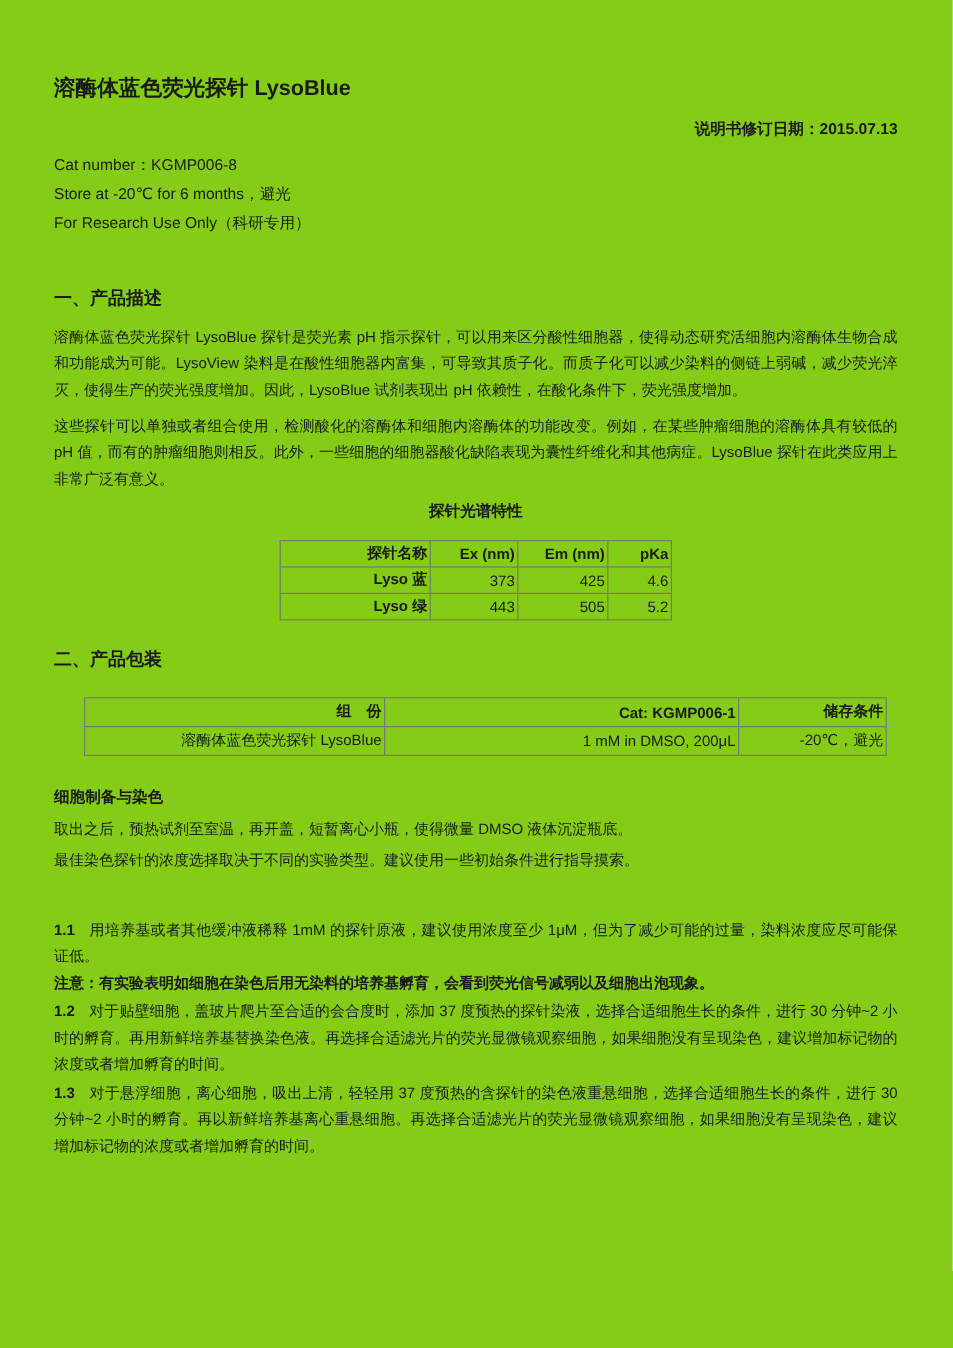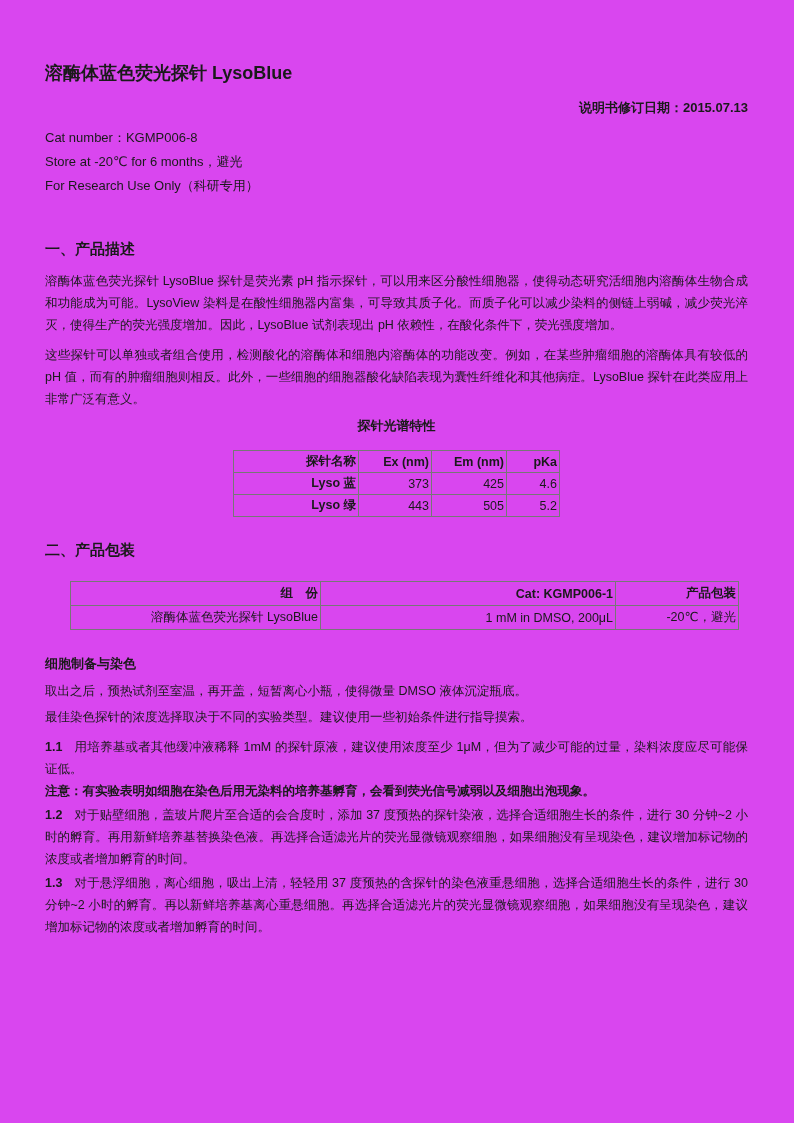--- a/index.html
+++ b/index.html
@@ -6,21 +6,21 @@
     margin: 0;
     padding: 0;
     background: #ffffff;
   }
   .page {
     position: relative;
     width: 794px;
     height: 1123px;
     box-sizing: border-box;
     padding: 52px 46px 0 45px;
-    background: #d946ef;
+    background: #84cc16;
     color: #1a1a1a;
     font-family: "Liberation Sans", "DejaVu Sans", sans-serif;
     overflow: hidden;
   }
   .doc-title {
     margin: 10px 0 0 0;
     font-size: 18px;
     line-height: 22px;
     font-weight: bold;
   }
@@ -100,21 +100,21 @@
     font-weight: bold;
   }
   .prep-1 { margin-top: 8px; }
   .prep-2 { margin-top: 4px; }
   .item-para {
     margin: 0;
     font-size: 12.5px;
     line-height: 22px;
     text-align: justify;
   }
-  .item-1 { margin-top: 8px; }
+  .item-1 { margin-top: 36px; }
   .item-2, .item-3 { margin-top: 2px; }
   .item-num {
     font-weight: bold;
     padding-right: 12px;
   }
   .note-para {
     margin: 0;
     font-size: 12.5px;
     line-height: 22px;
     font-weight: bold;
@@ -166,21 +166,21 @@
     </tbody>
   </table>
 
   <div class="section-heading h-pkg">二、产品包装</div>
 
   <table class="packaging-table">
     <tbody>
       <tr>
         <th class="c0">组　份</th>
         <th class="c1">Cat: KGMP006-1</th>
-        <th class="c2">产品包装</th>
+        <th class="c2">储存条件</th>
       </tr>
       <tr>
         <td class="c0">溶酶体蓝色荧光探针 LysoBlue</td>
         <td class="c1">1 mM in DMSO, 200μL</td>
         <td class="c2">-20℃，避光</td>
       </tr>
     </tbody>
   </table>
 
 

